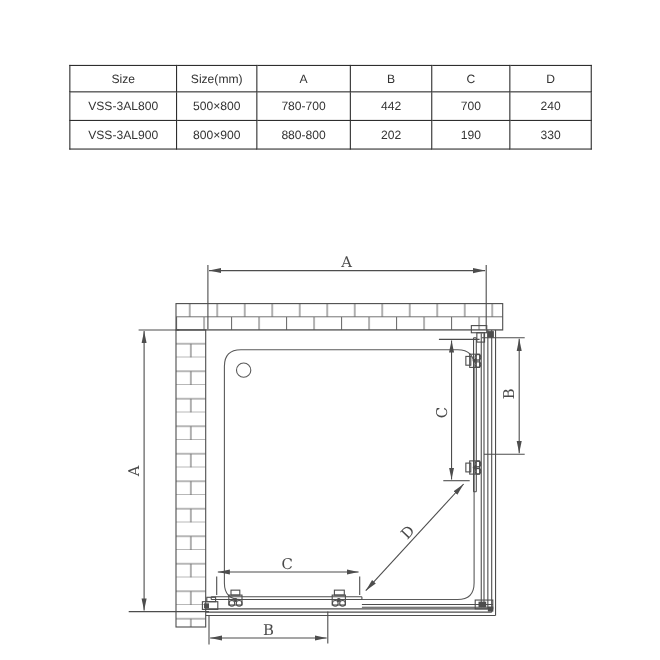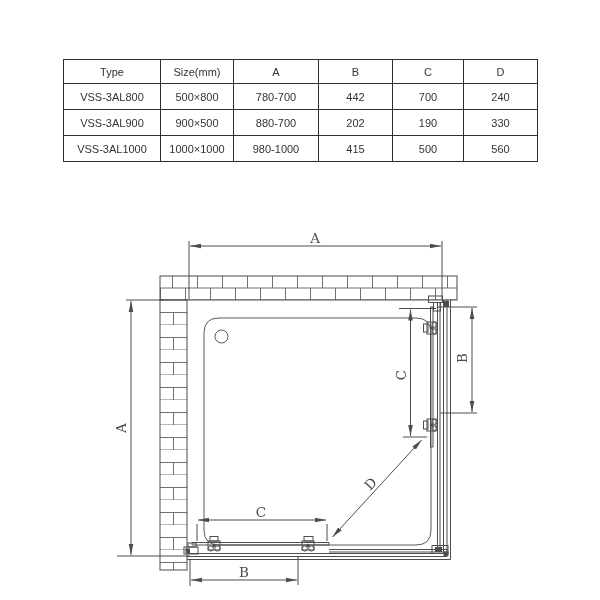--- a/index.html
+++ b/index.html
@@ -31,50 +31,42 @@
   <colgroup>
     <col style="width:97px">
       <col style="width:73px">
       <col style="width:85px">
     <col style="width:74px">
       <col style="width:71px">
       <col style="width:74px">
   </colgroup>
   <tbody>
       <tr class="hdr">
-    <td>Type</td>
+    <td>Size</td>
     <td>Size(mm)</td>
     <td>A</td>
     <td>B</td>
     <td>C</td>
     <td>D</td>
   </tr>
   <tr>
     <td>VSS-3AL800</td>
     <td>500×800</td>
     <td>780-700</td>
     <td>442</td>
     <td>700</td>
     <td>240</td>
   </tr>
   <tr>
     <td>VSS-3AL900</td>
-    <td>900×500</td>
-    <td>880-700</td>
+    <td>800×900</td>
+    <td>880-800</td>
     <td>202</td>
     <td>190</td>
     <td>330</td>
-  </tr>
-  <tr>
-    <td>VSS-3AL1000</td>
-    <td>1000×1000</td>
-    <td>980-1000</td>
-    <td>415</td>
-    <td>500</td>
-    <td>560</td>
   </tr>
 </tbody>
   </table>
 
 <svg class="drawing" width="600" height="600" viewBox="0 0 600 600">
   <defs>
 
     <pattern id="brickH" width="25" height="24" patternUnits="userSpaceOnUse" x="160" y="276">
       <path d="M0 12 H25 M0 24 H25 M12.5 0 V12 M0.5 12 V24" fill="none" stroke="#707070" stroke-width="1"></path>
     </pattern>

